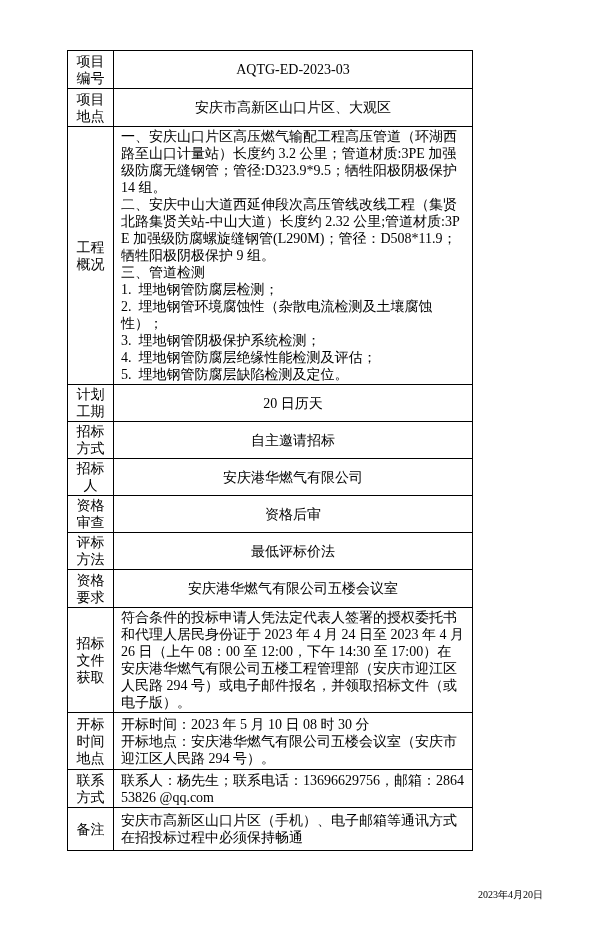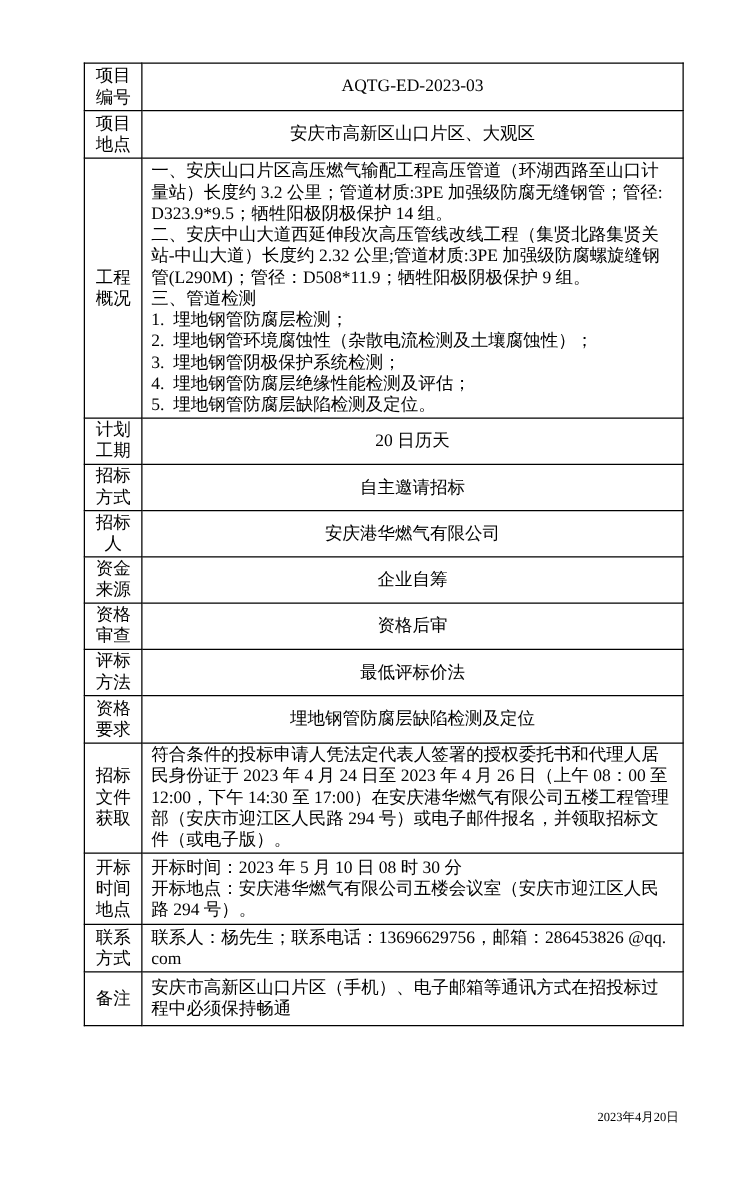--- a/index.html
+++ b/index.html
@@ -15,21 +15,21 @@
   .page {
     position: absolute;
     left: 0; top: 0;
     width: 604px; height: 948px;
     background: #ffffff;
   }
   table.notice {
     position: absolute;
     left: 67px;
     top: 50px;
-    width: 480px;
+    width: 406px;
     border-collapse: collapse;
     table-layout: fixed;
     padding-left: 46px;
   }
   table.notice td {
     border: 1px solid #000000;
     font-size: 14px;
     line-height: 17px;
     vertical-align: middle;
     overflow: hidden;
@@ -89,34 +89,30 @@
       </tr>
       <tr style="height:36px;">
         <td class="label">招标方式</td>
         <td class="value center">自主邀请招标</td>
       </tr>
       <tr style="height:36px;">
         <td class="label">招标人</td>
         <td class="value center">安庆港华燃气有限公司</td>
       </tr>
       <tr style="height:36px;">
-        <td class="label">资金来源</td>
-        <td class="value center">企业自筹</td>
-      </tr>
-      <tr style="height:36px;">
         <td class="label">资格审查</td>
         <td class="value center">资格后审</td>
       </tr>
       <tr style="height:36px;">
         <td class="label">评标方法</td>
         <td class="value center">最低评标价法</td>
       </tr>
       <tr style="height:38px;">
         <td class="label">资格要求</td>
-        <td class="value center">埋地钢管防腐层缺陷检测及定位</td>
+        <td class="value center">安庆港华燃气有限公司五楼会议室</td>
       </tr>
       <tr style="height:67px;">
         <td class="label">招标文件获取</td>
         <td class="value left">符合条件的投标申请人凭法定代表人签署的授权委托书和代理人居民身份证于 2023 年 4 月 24 日至 2023 年 4 月 26 日（上午 08：00 至 12:00，下午 14:30 至 17:00）在安庆港华燃气有限公司五楼工程管理部（安庆市迎江区人民路 294 号）或电子邮件报名，并领取招标文件（或电子版）。</td>
       </tr>
       <tr style="height:57px;">
         <td class="label">开标时间地点</td>
         <td class="value left">开标时间：2023 年 5 月 10 日 08 时 30 分
 开标地点：安庆港华燃气有限公司五楼会议室（安庆市迎江区人民路 294 号）。</td>
       </tr>

